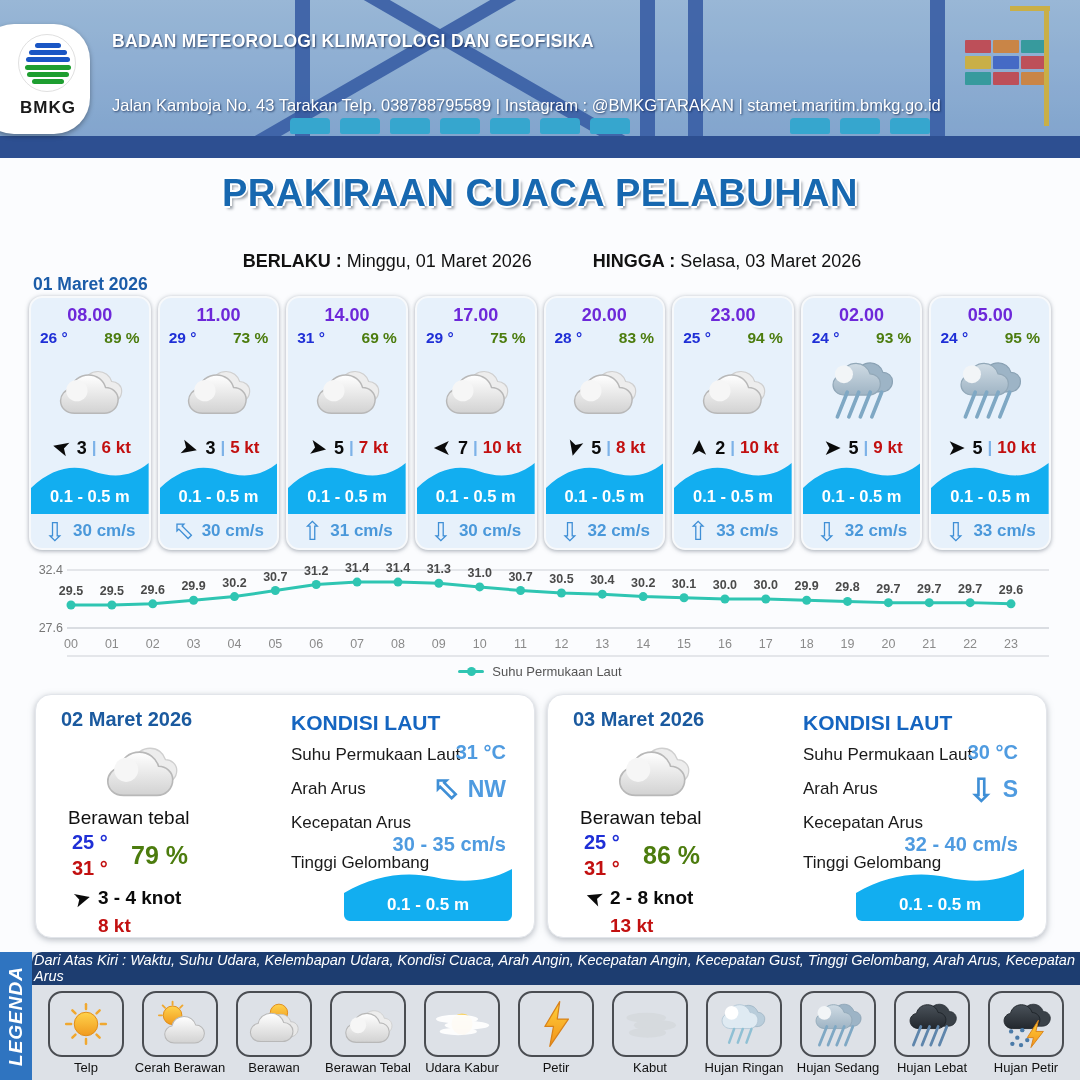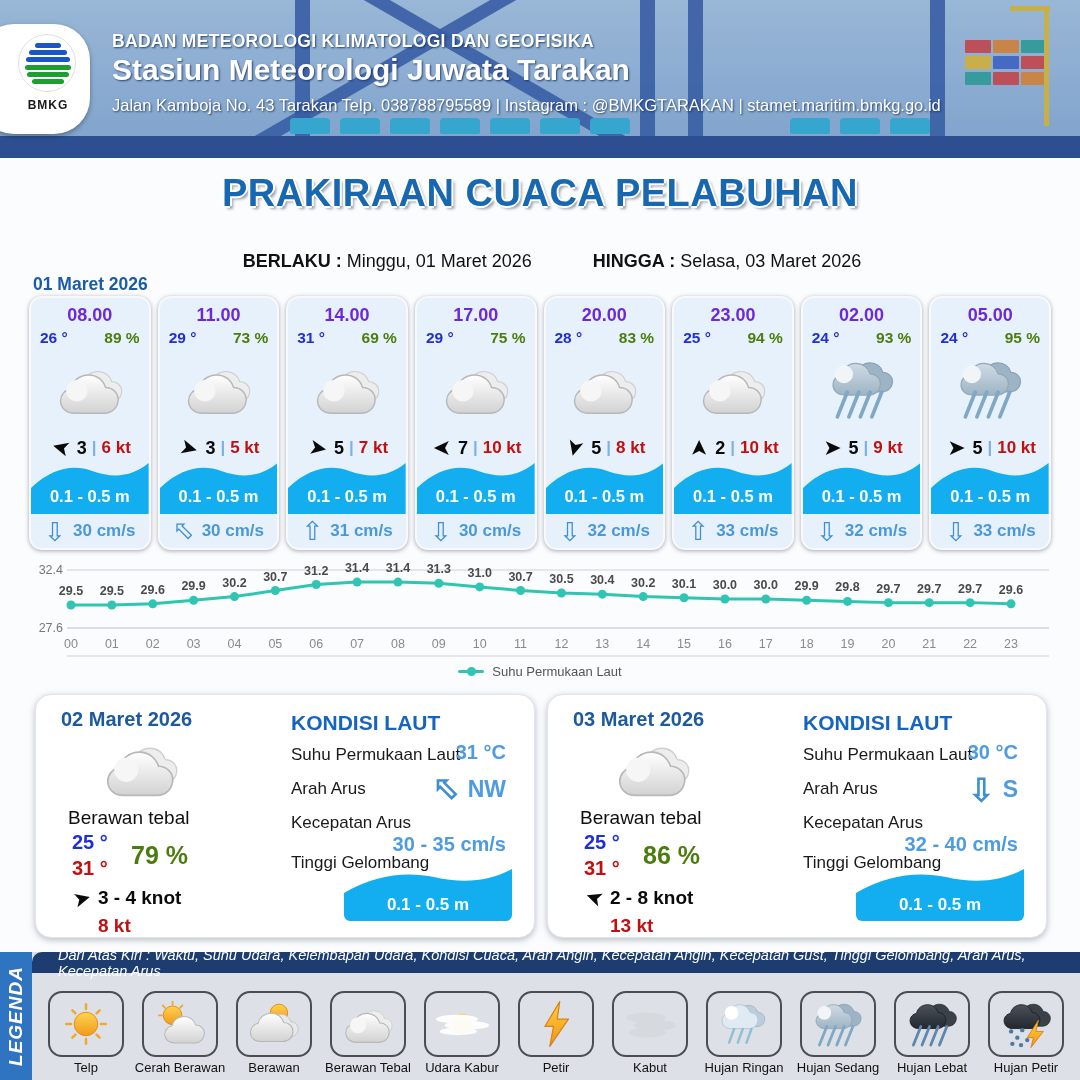--- a/index.html
+++ b/index.html
@@ -18,21 +18,21 @@
   .cbox { position:absolute; width:26px; height:13px; border-radius:1px; }
   .crane { position:absolute; background:#e8c23a; }
   #header .tint { position:absolute; inset:0; background:rgba(46,80,142,.16); }
 
   #logo-card { position:absolute; left:-22px; top:24px; width:112px; height:110px;
                background:#fff; border-radius:36px; box-shadow:0 2px 5px rgba(0,0,0,.35); }
   #logo-emblem { position:absolute; left:40px; top:10px; width:58px; height:58px; border-radius:50%;
                  background:#fff; border:1px solid #e0e0e0; overflow:hidden; }
   .logo-stripe { position:absolute; left:6px; height:5px; border-radius:3px; }
   #logo-text { position:absolute; left:28px; top:74px; width:84px; text-align:center;
-               font-size:12px; font-weight:bold; color:#1a1a1a; letter-spacing:1px; }
+               font-size:17px; font-weight:bold; color:#1a1a1a; letter-spacing:1px; }
 
   .hdr-text { position:absolute; left:112px; color:#fff; text-shadow:1px 1px 2px rgba(20,40,80,.8); }
   #hdr-agency  { top:31px; font-size:17.5px; font-weight:bold; letter-spacing:.3px; }
   #hdr-station { top:53px; font-size:30px;  font-weight:bold; }
   #hdr-address { top:96px; font-size:16.5px; }
 
   
   #main-title { position:absolute; left:0; top:172px; width:1080px; text-align:center;
     font-size:38px; font-weight:800; letter-spacing:.5px; color:#1768b0;
     text-shadow:2px 0 0 #fff,-2px 0 0 #fff,0 2px 0 #fff,0 -2px 0 #fff,3px 3px 3px #9aa0a8; }
@@ -104,22 +104,22 @@
   .dc-waveband svg { position:absolute; inset:0; }
   .dc-waveband span { position:absolute; left:0; bottom:6px; width:100%; text-align:center;
                       font-size:17px; font-weight:bold; color:#fff; }
 
   
   #legend-band { position:absolute; left:0; top:952px; width:1080px; height:128px; background:#dde1e7; }
   #legend-side { position:absolute; left:0; top:0; width:32px; height:128px; background:#2f74c0;
                  display:flex; align-items:center; justify-content:center; }
   #legend-side span { transform:rotate(-90deg); white-space:nowrap; color:#fff;
                       font-size:19px; font-weight:bold; font-style:italic; letter-spacing:1px; }
-  #legend-note { position:absolute; left:32px; top:0; width:1048px; height:21px; background:#1d3d70;
-                 border-top-left-radius:10px; display:flex; align-items:center; padding-left:26px;
+  #legend-note { position:absolute; left:32px; top:0; width:1048px; height:33px; background:#1d3d70;
+                 border-top-left-radius:10px; display:flex; align-items:flex-start; padding-left:2px;
                  color:#fff; font-style:italic; font-size:14.5px; }
   #legend-items { position:absolute; left:32px; top:33px; width:1048px; height:95px;
                   display:flex; justify-content:space-evenly; padding:6px 4px 0 4px; }
   .lg-item { width:88px; display:flex; flex-direction:column; align-items:center; }
   .lg-box { width:76px; height:66px; border:2px solid #4a4d52; border-radius:14px;
             display:flex; align-items:center; justify-content:center; }
   .lg-label { margin-top:3px; font-size:13px; color:#111; white-space:nowrap; }
 </style>
 </head>
 <body>
@@ -299,21 +299,20 @@
         <div class="logo-stripe" style="top:15px; left:10px; width:38px; background:#1a56c4"></div>
         <div class="logo-stripe" style="top:22px; left:7px;  width:44px; background:#1a56c4"></div>
         <div class="logo-stripe" style="top:30px; left:6px;  width:46px; background:#1e9e30"></div>
         <div class="logo-stripe" style="top:37px; left:8px;  width:42px; background:#1e9e30"></div>
         <div class="logo-stripe" style="top:44px; left:13px; width:32px; background:#1e9e30"></div>
       </div>
       <div id="logo-text">BMKG</div>
     </div>
 
     <div class="hdr-text" id="hdr-agency">BADAN METEOROLOGI KLIMATOLOGI DAN GEOFISIKA</div>
-    <div class="hdr-text" id="hdr-station">Stasiun Meteorologi Juwata Tarakan</div>
     <div class="hdr-text" id="hdr-address">Jalan Kamboja No. 43 Tarakan  Telp. 038788795589 | Instagram : @BMKGTARAKAN | stamet.maritim.bmkg.go.id</div>
   </div>
 
   <div id="main-title">PRAKIRAAN CUACA PELABUHAN</div>
   <div id="valid-row">
     <span class="seg"><b>BERLAKU :</b>
       <span>Minggu, 01 Maret 2026</span></span>
     <span class="seg"><b>HINGGA :</b>
       <span>Selasa, 03 Maret 2026</span></span>
   </div>

